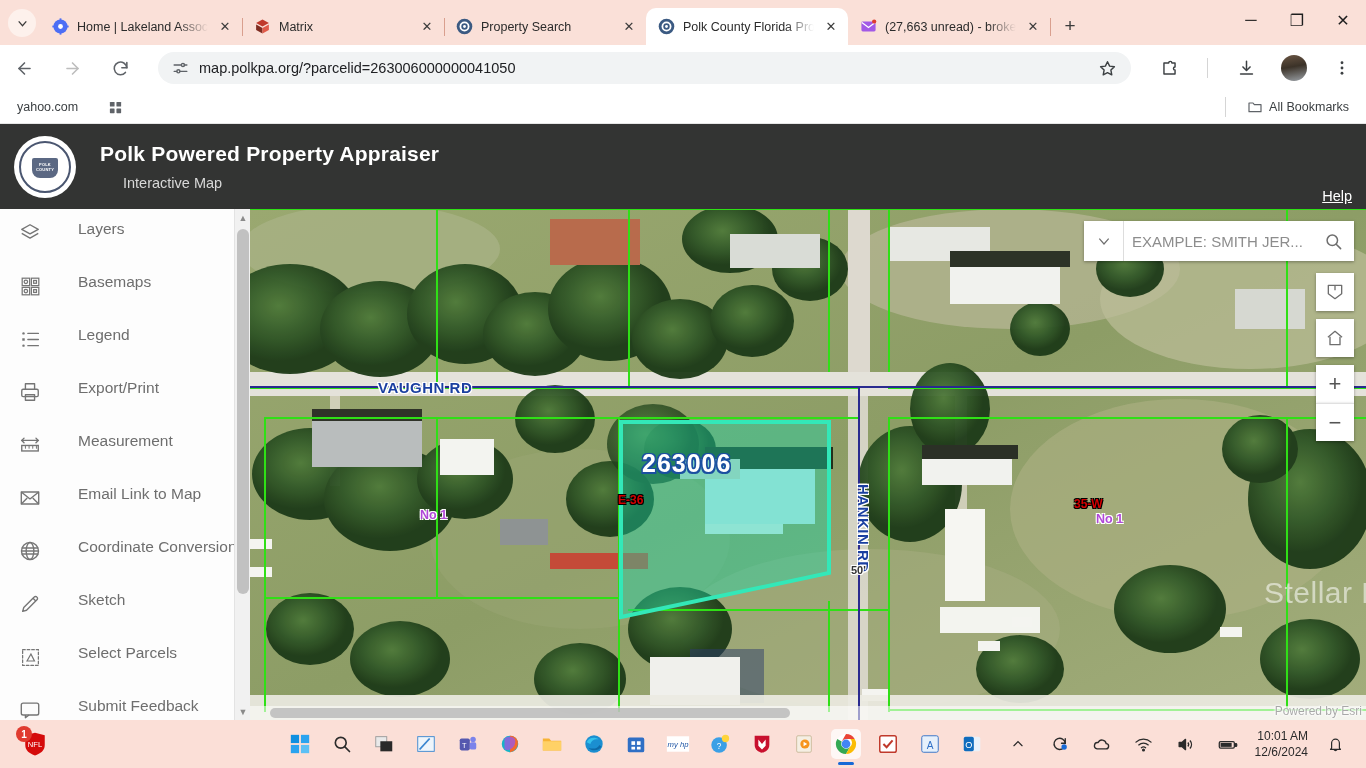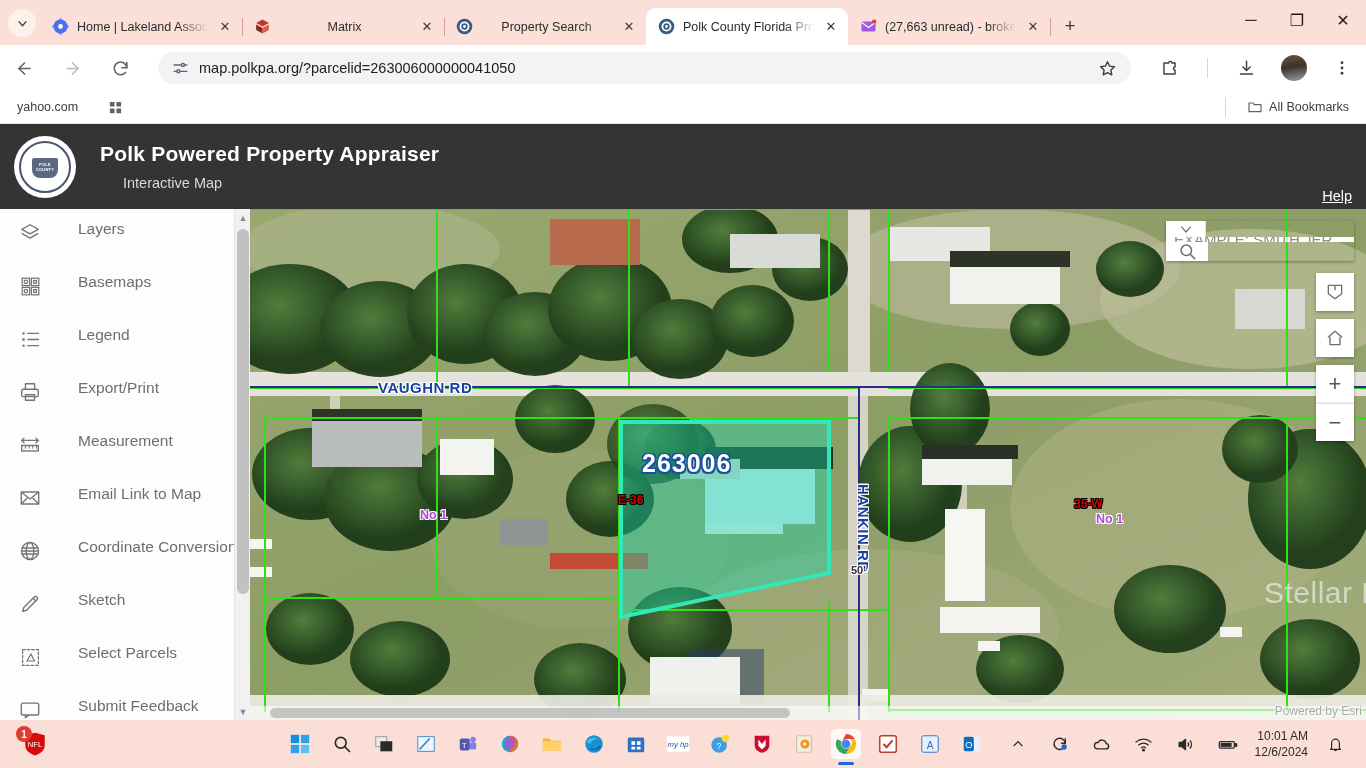--- a/index.html
+++ b/index.html
@@ -29,21 +29,20 @@
     padding: 0 8px 0 12px; position: relative;
     border-radius: 10px 10px 0 0; cursor: pointer;
   }
   .tab.active { background: #ffffff; margin-top: 17px; }
   .tab .favicon { width: 17px; height: 17px; flex: 0 0 auto; display:block; }
   .tab .title {
     font-size: 12.5px; color: #2b2b2b; white-space: nowrap;
     overflow: hidden; flex: 1 1 auto;
     -webkit-mask-image: linear-gradient(to right, #000 78%, transparent 100%);
     mask-image: linear-gradient(to right, #000 78%, transparent 100%);
-    text-align: center;
   }
   .tab .tclose {
     width: 18px; height: 18px; flex: 0 0 auto; border-radius: 50%;
     display: flex; align-items: center; justify-content: center;
     font-size: 13px; color: #3c3c3c; cursor: pointer;
   }
   .tab .sep {
     position: absolute; right: -1px; top: 10px;
     width: 1px; height: 18px; background: #d99f8e;
   }
@@ -209,21 +208,20 @@
   .watermark {
     position: absolute; font-size: 30px; color: rgba(255,255,255,.55);
     font-family: "Liberation Sans", sans-serif; white-space: nowrap;
     letter-spacing: .5px;
   }
 
   .searchbar {
     position: absolute; top: 12px; right: 12px; height: 40px;
     display: flex; align-items: stretch;
     box-shadow: 0 1px 3px rgba(0,0,0,.35);
-    flex-direction: column;
   }
   .sb-drop {
     width: 40px; background: #ffffff; display:flex; align-items:center;
     justify-content:center; cursor:pointer; border-right:1px solid #ddd;
   }
   .sb-input {
     width: 188px; background: #ffffff; display:flex; align-items:center;
     padding: 0 8px; font-size: 15px; color: #8d8d8d; cursor: text;
     white-space: nowrap; overflow: hidden;
   }

